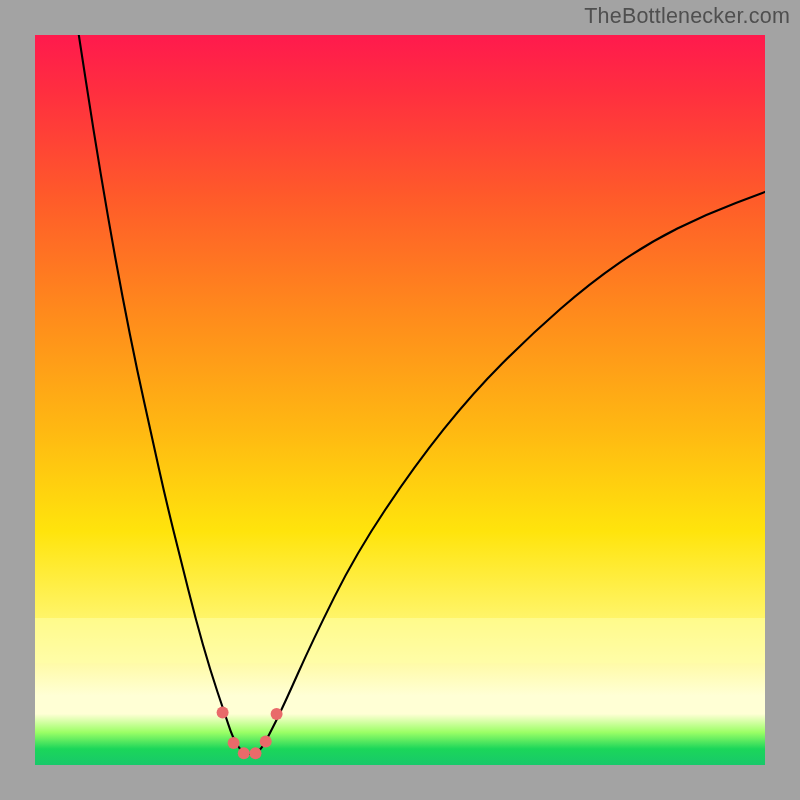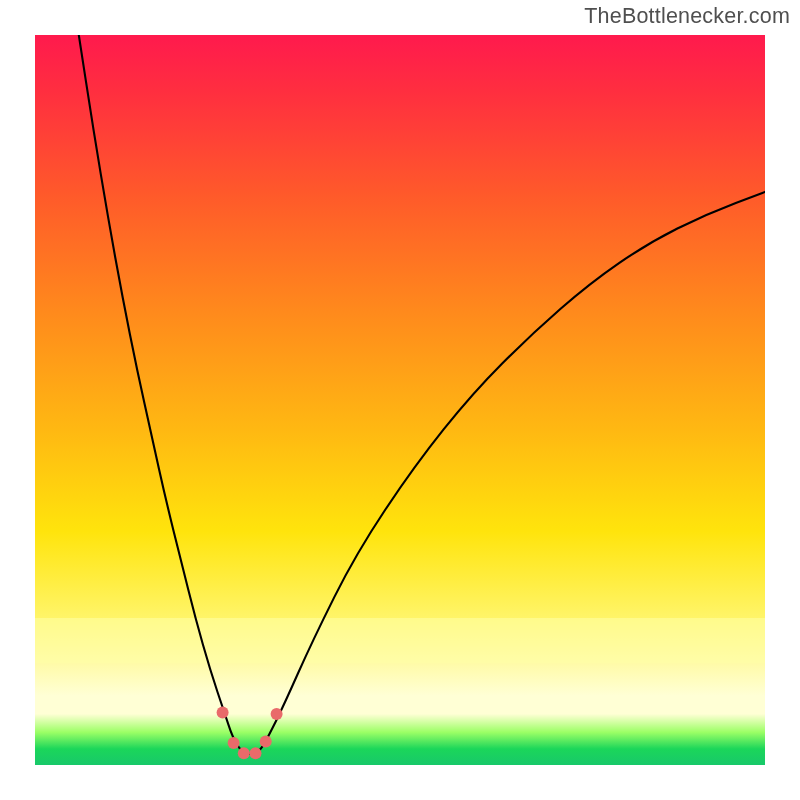--- a/index.html
+++ b/index.html
@@ -8,21 +8,21 @@
     width: 800px;
     height: 800px;
     background: #000;
     font-family: Arial, Helvetica, sans-serif;
     overflow: hidden;
   }
   .frame {
     position: absolute;
     left: 0; top: 0;
     width: 800px; height: 800px;
-    background: #ffffff;
+    background: #a3a3a3;
   }
   .plot-area {
     position: absolute;
     left: 35px;
     top: 35px;
     width: 730px;
     height: 730px;
     overflow: hidden;
   }
   .gradient-bg {

